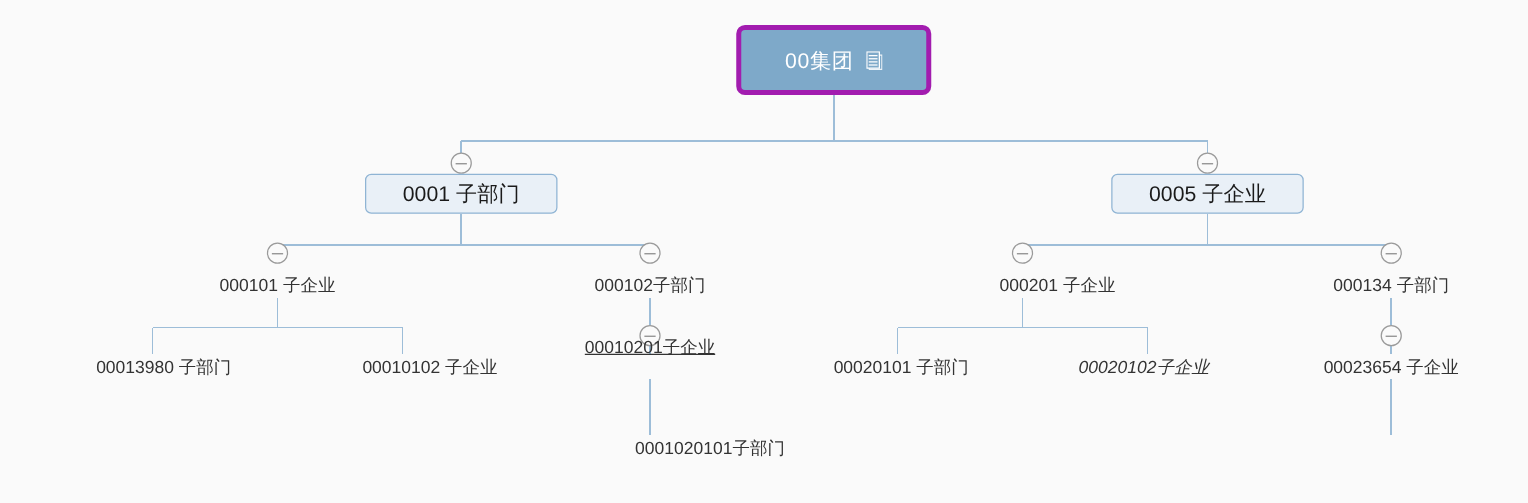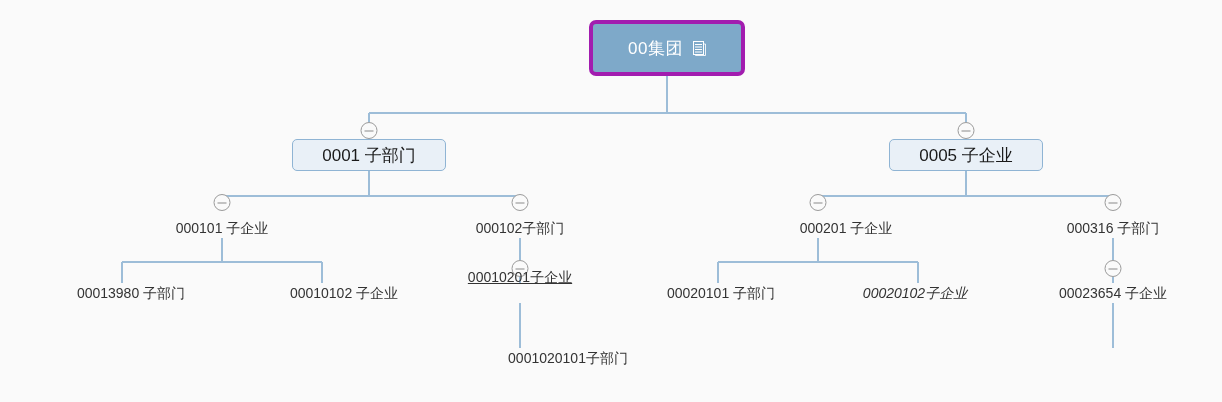--- a/index.html
+++ b/index.html
@@ -188,21 +188,21 @@
     </div>
 
     <div class="toggle" style="left:222px; top:194px;"></div>
     <div class="toggle" style="left:520px; top:194px;"></div>
     <div class="toggle" style="left:818px; top:194px;"></div>
     <div class="toggle" style="left:1113px; top:194px;"></div>
 
     <div class="node-text" style="left:222px; top:220px;">000101 子企业</div>
     <div class="node-text" style="left:520px; top:220px;">000102子部门</div>
     <div class="node-text" style="left:824px; top:220px;margin-left:22px;">000201 子企业</div>
-    <div class="node-text" style="left:1113px; top:220px;">000316 子部门</div>
+    <div class="node-text" style="left:1113px; top:220px;">000134 子部门</div>
 
     <div class="toggle" style="left:520px; top:260px;"></div>
     <div class="toggle" style="left:1113px; top:260px;"></div>
 
     <div class="node-text" style="left:131px; top:285px;">00013980 子部门</div>
     <div class="node-text" style="left:323px; top:285px;margin-left:21px;">00010102 子企业</div>
     <div class="node-text" style="left:520px; top:269px;text-decoration:underline;">00010201子企业</div>
     <div class="node-text" style="left:721px; top:285px;">00020101 子部门</div>
     <div class="node-text" style="left:915px; top:285px;font-style:italic;">00020102子企业</div>
     <div class="node-text" style="left:1113px; top:285px;">00023654 子企业</div>

